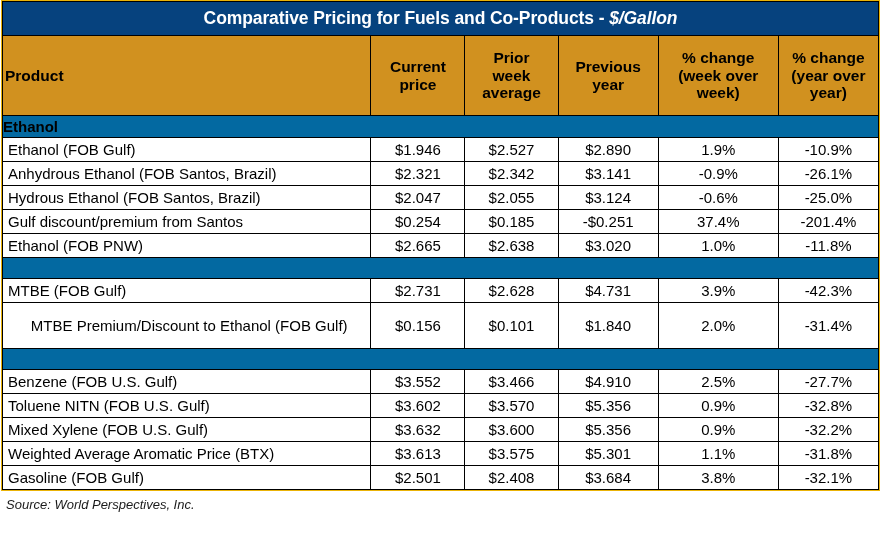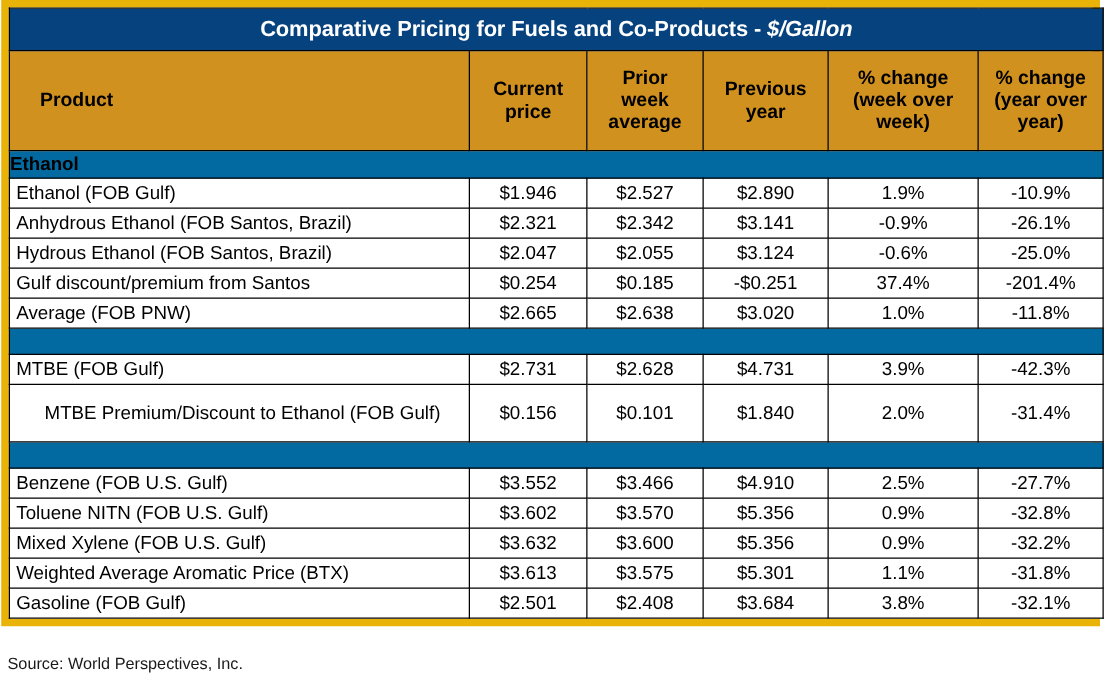--- a/index.html
+++ b/index.html
@@ -19,21 +19,21 @@
     width: 895px;
     height: 541px;
     position: relative;
     box-sizing: border-box;
     padding: 0;
   }
 
   .table-frame {
     width: 879px;
     margin: 0 0 0 1px;
-    border: 6px solid #eab308;
+    border: 1px solid #eab308;
     border-collapse: collapse;
     box-sizing: border-box;
   }
 
   table.pricing {
     width: 100%;
     border-collapse: collapse;
     table-layout: fixed;
     font-size: 14.5px;
   }
@@ -70,21 +70,21 @@
     color: #000000;
     font-weight: bold;
     font-size: 15.5px;
     line-height: 1.16;
     vertical-align: middle;
     text-align: center;
     padding: 2px 3px;
   }
   .head-row th.product-head {
     text-align: left;
-    padding-left: 24px;
+    padding-left: 2px;
     vertical-align: middle;
   }
 
   
   .band td {
     background: #0369a1;
     height: 22px;
     font-weight: bold;
     font-size: 15px;
     text-align: left;
@@ -114,22 +114,23 @@
     height: 46px;
     text-align: center;
   }
   .data-row.tall td.product {
     white-space: normal;
     line-height: 1.2;
   }
 
   
   .source {
-    margin-top: 22px;
+    margin-top: 6px;
     margin-left: 6px;
+    font-style: italic;
     font-size: 13px;
     color: #1a1a1a;
   }
 </style>
 </head>
 <body>
 
 <div class="sheet">
 
   <div class="table-frame">
@@ -190,21 +191,21 @@
           </tr>
           <tr class="data-row">
             <td class="product">Gulf discount/premium from Santos</td>
             <td class="num">$0.254</td>
             <td class="num">$0.185</td>
             <td class="num">-$0.251</td>
             <td class="num">37.4%</td>
             <td class="num">-201.4%</td>
           </tr>
           <tr class="data-row">
-            <td class="product">Average (FOB PNW)</td>
+            <td class="product">Ethanol (FOB PNW)</td>
             <td class="num">$2.665</td>
             <td class="num">$2.638</td>
             <td class="num">$3.020</td>
             <td class="num">1.0%</td>
             <td class="num">-11.8%</td>
           </tr>
           <tr class="band empty">
             <td colspan="6"></td>
           </tr>
           <tr class="data-row">

